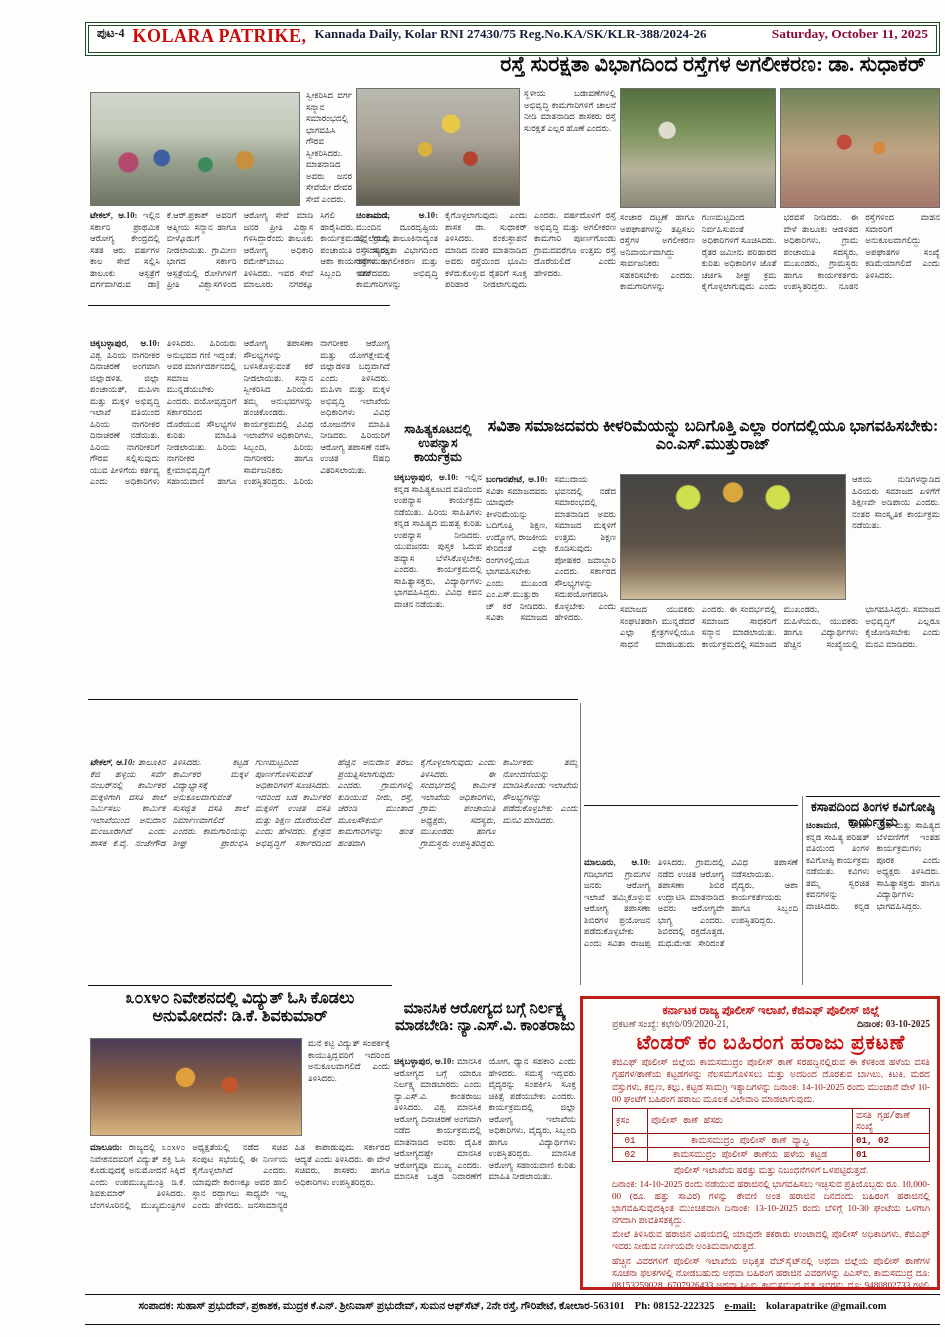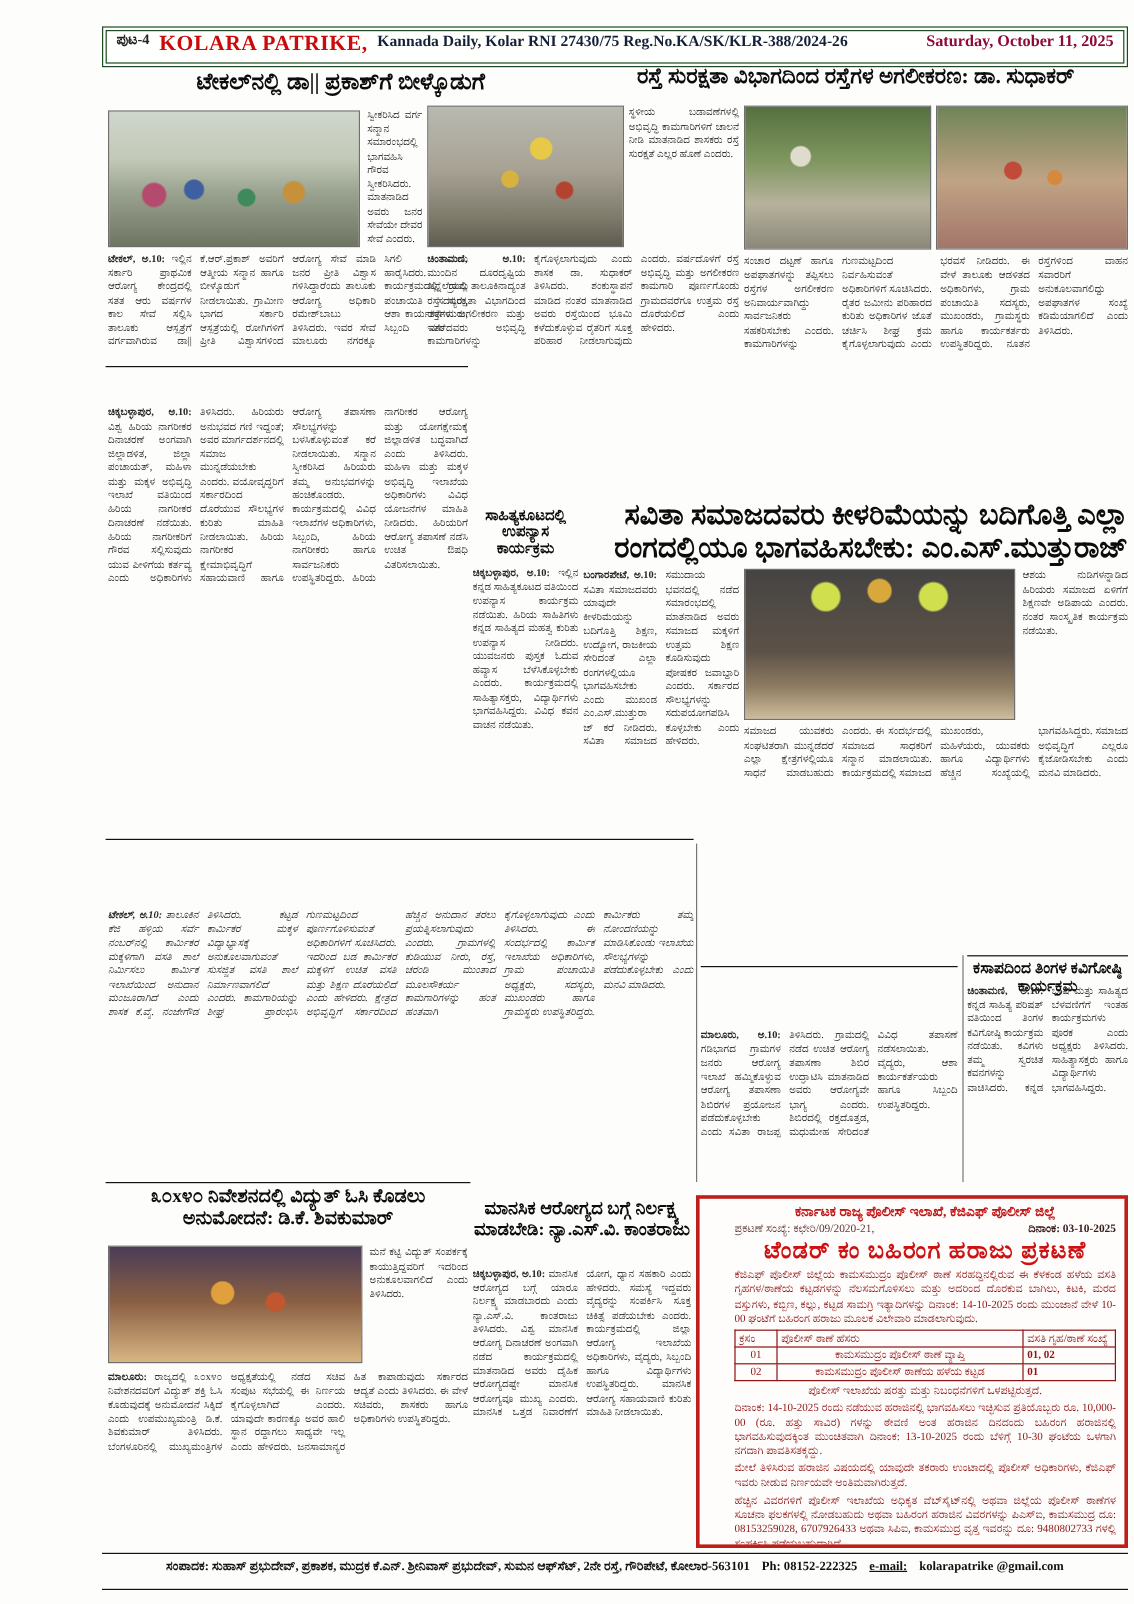--- a/index.html
+++ b/index.html
@@ -56,21 +56,21 @@
   
   .tender{border:3px solid #bf1f1a;background:#fffdfb;box-sizing:border-box;
           padding:5px 7px;color:#8e1313;overflow:hidden;}
   .t-head{color:#c21414;font-weight:bold;font-size:11.5px;text-align:center;line-height:1.15;}
   .t-meta{display:flex;justify-content:space-between;font-size:9.5px;margin-top:2px;color:#5c3a3a;}
   .t-meta b{color:#3a1d1d;}
   .t-title{color:#cc1212;font-weight:bold;font-size:20px;text-align:center;margin:2px 0 3px;
            letter-spacing:1px;line-height:1.05;}
   .t-p{font-size:9.2px;line-height:1.32;text-align:justify;margin:2px 0;color:#8e1313;}
   .t-table{width:100%;border-collapse:collapse;margin:3px 0;}
-  .t-table td,.t-table th{border:1px solid #8e1313;font-size:9.2px;padding:1px 3px;color:#8e1313;}
+  .t-table td,.t-table th{border:1px solid #8e1313;font-size:9.2px;padding:1px 3px;color:#8e1313;font-family:Liberation Mono, monospace;}
   .t-table th{font-weight:normal;text-align:left;}
   .t-sl{width:28px;text-align:center;}
   .t-ct{width:70px;font-weight:bold;font-size:10px;}
   .t-name{text-align:center;}
   .t-note{font-size:9.2px;text-align:center;margin:2px 0;color:#8e1313;}
   .t-sig{text-align:center;font-weight:bold;font-size:11px;margin-top:3px;color:#7a1010;}
   
   .footer{display:flex;justify-content:center;gap:10px;align-items:baseline;
           font-size:10.5px;font-weight:bold;color:#111;white-space:nowrap;overflow:hidden;}
   .footer .em{text-decoration:underline;}
@@ -80,48 +80,47 @@
 
 <div class="page">
 
   <div class="abs masthead" style="left:85px;top:22px;width:855px;height:34px;">
     <span class="mast-page">ಪುಟ-4</span>
     <span class="mast-brand">KOLARA PATRIKE,</span>
     <span class="mast-info">Kannada Daily, Kolar RNI 27430/75 Reg.No.KA/SK/KLR-388/2024-26</span>
     <span class="mast-date">Saturday, October 11, 2025</span>
   </div>
 
-  <div class="abs hl" style="left:88px;top:58px;width:392px;font-size:19px;">ಟೇಕಲ್‌ನಲ್ಲಿ ಡಾ|| ಪ್ರಕಾಶ್‌ಗೆ ಬೀಳ್ಕೊಡುಗೆ</div>
   <div class="abs ph ph-a" style="left:90px;top:92px;width:210px;height:114px;"></div>
   <div class="abs bt c1" style="left:306px;top:90px;width:46px;height:118px;">ಸ್ವೀಕರಿಸಿದ ವರ್ಗ ಸನ್ಮಾನ ಸಮಾರಂಭದಲ್ಲಿ ಭಾಗವಹಿಸಿ ಗೌರವ ಸ್ವೀಕರಿಸಿದರು. ಮಾತನಾಡಿದ ಅವರು ಜನರ ಸೇವೆಯೇ ದೇವರ ಸೇವೆ ಎಂದರು.</div>
   <div class="abs bt c4" style="left:90px;top:210px;width:300px;height:92px;">
     <b class="dl">ಟೇಕಲ್, ಅ.10:</b><span>ಇಲ್ಲಿನ ಸರ್ಕಾರಿ ಪ್ರಾಥಮಿಕ ಆರೋಗ್ಯ ಕೇಂದ್ರದಲ್ಲಿ ಸತತ ಆರು ವರ್ಷಗಳ ಕಾಲ ಸೇವೆ ಸಲ್ಲಿಸಿ ತಾಲೂಕು ಆಸ್ಪತ್ರೆಗೆ ವರ್ಗವಾಗಿರುವ ಡಾ|| ಕೆ.ಆರ್.ಪ್ರಕಾಶ್ ಅವರಿಗೆ ಆತ್ಮೀಯ ಸನ್ಮಾನ ಹಾಗೂ ಬೀಳ್ಕೊಡುಗೆ ನೀಡಲಾಯಿತು. ಗ್ರಾಮೀಣ ಭಾಗದ ಸರ್ಕಾರಿ ಆಸ್ಪತ್ರೆಯಲ್ಲಿ ರೋಗಿಗಳಿಗೆ ಪ್ರೀತಿ ವಿಶ್ವಾಸಗಳಿಂದ ಆರೋಗ್ಯ ಸೇವೆ ಮಾಡಿ ಜನರ ಪ್ರೀತಿ ವಿಶ್ವಾಸ ಗಳಿಸಿದ್ದಾರೆಂದು ತಾಲೂಕು ಆರೋಗ್ಯ ಅಧಿಕಾರಿ ರಮೇಶ್‌ಬಾಬು ತಿಳಿಸಿದರು. ಇವರ ಸೇವೆ ಮಾಲೂರು ನಗರಕ್ಕೂ ಸಿಗಲಿ ಎಂದು ಹಾರೈಸಿದರು. ಕಾರ್ಯಕ್ರಮದಲ್ಲಿ ಗ್ರಾಮ ಪಂಚಾಯಿತಿ ಸದಸ್ಯರು, ಆಶಾ ಕಾರ್ಯಕರ್ತೆಯರು, ಸಿಬ್ಬಂದಿ ವರ್ಗದವರು ಹಾಗೂ ಗ್ರಾಮಸ್ಥರು ಉಪಸ್ಥಿತರಿದ್ದರು.</span>
   </div>
 
-  <div class="abs hl" style="left:486px;top:53px;width:454px;font-size:18px;">ರಸ್ತೆ ಸುರಕ್ಷತಾ ವಿಭಾಗದಿಂದ ರಸ್ತೆಗಳ ಅಗಲೀಕರಣ: ಡಾ. ಸುಧಾಕರ್</div>
+  <div class="abs hl" style="left:486px;top:53px;width:454px;font-size:21px;">ರಸ್ತೆ ಸುರಕ್ಷತಾ ವಿಭಾಗದಿಂದ ರಸ್ತೆಗಳ ಅಗಲೀಕರಣ: ಡಾ. ಸುಧಾಕರ್</div>
   <div class="abs ph ph-b" style="left:356px;top:88px;width:164px;height:118px;"></div>
   <div class="abs bt c1" style="left:524px;top:88px;width:92px;height:120px;">ಸ್ಥಳೀಯ ಬಡಾವಣೆಗಳಲ್ಲಿ ಅಭಿವೃದ್ಧಿ ಕಾಮಗಾರಿಗಳಿಗೆ ಚಾಲನೆ ನೀಡಿ ಮಾತನಾಡಿದ ಶಾಸಕರು ರಸ್ತೆ ಸುರಕ್ಷತೆ ಎಲ್ಲರ ಹೊಣೆ ಎಂದರು.</div>
   <div class="abs ph ph-c" style="left:620px;top:88px;width:156px;height:120px;"></div>
   <div class="abs ph ph-d" style="left:780px;top:88px;width:160px;height:120px;"></div>
   <div class="abs bt c3" style="left:356px;top:210px;width:260px;height:206px;">
     <b class="dl">ಚಿಂತಾಮಣಿ, ಅ.10:</b><span>ಮುಂದಿನ ದೂರದೃಷ್ಟಿಯ ಹಿನ್ನೆಲೆಯಲ್ಲಿ ತಾಲೂಕಿನಾದ್ಯಂತ ರಸ್ತೆ ಸುರಕ್ಷತಾ ವಿಭಾಗದಿಂದ ರಸ್ತೆಗಳ ಅಗಲೀಕರಣ ಮತ್ತು ಇತರೆ ಅಭಿವೃದ್ಧಿ ಕಾಮಗಾರಿಗಳನ್ನು ಕೈಗೊಳ್ಳಲಾಗುವುದು ಎಂದು ಶಾಸಕ ಡಾ. ಸುಧಾಕರ್ ತಿಳಿಸಿದರು. ಶಂಕುಸ್ಥಾಪನೆ ಮಾಡಿದ ನಂತರ ಮಾತನಾಡಿದ ಅವರು ರಸ್ತೆಯಿಂದ ಭೂಮಿ ಕಳೆದುಕೊಳ್ಳುವ ರೈತರಿಗೆ ಸೂಕ್ತ ಪರಿಹಾರ ನೀಡಲಾಗುವುದು ಎಂದರು. ವರ್ಷದೊಳಗೆ ರಸ್ತೆ ಅಭಿವೃದ್ಧಿ ಮತ್ತು ಅಗಲೀಕರಣ ಕಾಮಗಾರಿ ಪೂರ್ಣಗೊಂಡು ಗ್ರಾಮದವರೆಗೂ ಉತ್ತಮ ರಸ್ತೆ ದೊರೆಯಲಿದೆ ಎಂದು ಹೇಳಿದರು.</span>
   </div>
   <div class="abs bt c4" style="left:620px;top:212px;width:320px;height:204px;">ಸಂಚಾರ ದಟ್ಟಣೆ ಹಾಗೂ ಅಪಘಾತಗಳನ್ನು ತಪ್ಪಿಸಲು ರಸ್ತೆಗಳ ಅಗಲೀಕರಣ ಅನಿವಾರ್ಯವಾಗಿದ್ದು ಸಾರ್ವಜನಿಕರು ಸಹಕರಿಸಬೇಕು ಎಂದರು. ಕಾಮಗಾರಿಗಳನ್ನು ಗುಣಮಟ್ಟದಿಂದ ನಿರ್ವಹಿಸುವಂತೆ ಅಧಿಕಾರಿಗಳಿಗೆ ಸೂಚಿಸಿದರು. ರೈತರ ಜಮೀನು ಪರಿಹಾರದ ಕುರಿತು ಅಧಿಕಾರಿಗಳ ಜೊತೆ ಚರ್ಚಿಸಿ ಶೀಘ್ರ ಕ್ರಮ ಕೈಗೊಳ್ಳಲಾಗುವುದು ಎಂದು ಭರವಸೆ ನೀಡಿದರು. ಈ ವೇಳೆ ತಾಲೂಕು ಆಡಳಿತದ ಅಧಿಕಾರಿಗಳು, ಗ್ರಾಮ ಪಂಚಾಯಿತಿ ಸದಸ್ಯರು, ಮುಖಂಡರು, ಗ್ರಾಮಸ್ಥರು ಹಾಗೂ ಕಾರ್ಯಕರ್ತರು ಉಪಸ್ಥಿತರಿದ್ದರು. ನೂತನ ರಸ್ತೆಗಳಿಂದ ವಾಹನ ಸವಾರರಿಗೆ ಅನುಕೂಲವಾಗಲಿದ್ದು ಅಪಘಾತಗಳ ಸಂಖ್ಯೆ ಕಡಿಮೆಯಾಗಲಿದೆ ಎಂದು ತಿಳಿಸಿದರು.</div>
 
   <div class="abs hrule" style="left:88px;top:305px;width:302px;"></div>
   <div class="abs bt c4" style="left:90px;top:338px;width:300px;height:358px;">
     <b class="dl">ಚಿಕ್ಕಬಳ್ಳಾಪುರ, ಅ.10:</b><span>ವಿಶ್ವ ಹಿರಿಯ ನಾಗರೀಕರ ದಿನಾಚರಣೆ ಅಂಗವಾಗಿ ಜಿಲ್ಲಾಡಳಿತ, ಜಿಲ್ಲಾ ಪಂಚಾಯತ್, ಮಹಿಳಾ ಮತ್ತು ಮಕ್ಕಳ ಅಭಿವೃದ್ಧಿ ಇಲಾಖೆ ವತಿಯಿಂದ ಹಿರಿಯ ನಾಗರೀಕರ ದಿನಾಚರಣೆ ನಡೆಯಿತು. ಹಿರಿಯ ನಾಗರೀಕರಿಗೆ ಗೌರವ ಸಲ್ಲಿಸುವುದು ಯುವ ಪೀಳಿಗೆಯ ಕರ್ತವ್ಯ ಎಂದು ಅಧಿಕಾರಿಗಳು ತಿಳಿಸಿದರು. ಹಿರಿಯರು ಅನುಭವದ ಗಣಿ ಇದ್ದಂತೆ; ಅವರ ಮಾರ್ಗದರ್ಶನದಲ್ಲಿ ಸಮಾಜ ಮುನ್ನಡೆಯಬೇಕು ಎಂದರು. ವಯೋವೃದ್ಧರಿಗೆ ಸರ್ಕಾರದಿಂದ ದೊರೆಯುವ ಸೌಲಭ್ಯಗಳ ಕುರಿತು ಮಾಹಿತಿ ನೀಡಲಾಯಿತು. ಹಿರಿಯ ನಾಗರೀಕರ ಕ್ಷೇಮಾಭಿವೃದ್ಧಿಗೆ ಸಹಾಯವಾಣಿ ಹಾಗೂ ಆರೋಗ್ಯ ತಪಾಸಣಾ ಸೌಲಭ್ಯಗಳನ್ನು ಬಳಸಿಕೊಳ್ಳುವಂತೆ ಕರೆ ನೀಡಲಾಯಿತು. ಸನ್ಮಾನ ಸ್ವೀಕರಿಸಿದ ಹಿರಿಯರು ತಮ್ಮ ಅನುಭವಗಳನ್ನು ಹಂಚಿಕೊಂಡರು. ಕಾರ್ಯಕ್ರಮದಲ್ಲಿ ವಿವಿಧ ಇಲಾಖೆಗಳ ಅಧಿಕಾರಿಗಳು, ಸಿಬ್ಬಂದಿ, ಹಿರಿಯ ನಾಗರೀಕರು ಹಾಗೂ ಸಾರ್ವಜನಿಕರು ಉಪಸ್ಥಿತರಿದ್ದರು. ಹಿರಿಯ ನಾಗರೀಕರ ಆರೋಗ್ಯ ಮತ್ತು ಯೋಗಕ್ಷೇಮಕ್ಕೆ ಜಿಲ್ಲಾಡಳಿತ ಬದ್ಧವಾಗಿದೆ ಎಂದು ತಿಳಿಸಿದರು. ಮಹಿಳಾ ಮತ್ತು ಮಕ್ಕಳ ಅಭಿವೃದ್ಧಿ ಇಲಾಖೆಯ ಅಧಿಕಾರಿಗಳು ವಿವಿಧ ಯೋಜನೆಗಳ ಮಾಹಿತಿ ನೀಡಿದರು. ಹಿರಿಯರಿಗೆ ಆರೋಗ್ಯ ತಪಾಸಣೆ ನಡೆಸಿ ಉಚಿತ ಔಷಧಿ ವಿತರಿಸಲಾಯಿತು.</span>
   </div>
 
   <div class="abs hl" style="left:394px;top:422px;width:88px;font-size:12.5px;">ಸಾಹಿತ್ಯಕೂಟದಲ್ಲಿ ಉಪನ್ಯಾಸ ಕಾರ್ಯಕ್ರಮ</div>
   <div class="abs bt c1" style="left:394px;top:472px;width:88px;height:224px;">
     <b class="dl">ಚಿಕ್ಕಬಳ್ಳಾಪುರ, ಅ.10:</b><span>ಇಲ್ಲಿನ ಕನ್ನಡ ಸಾಹಿತ್ಯಕೂಟದ ವತಿಯಿಂದ ಉಪನ್ಯಾಸ ಕಾರ್ಯಕ್ರಮ ನಡೆಯಿತು. ಹಿರಿಯ ಸಾಹಿತಿಗಳು ಕನ್ನಡ ಸಾಹಿತ್ಯದ ಮಹತ್ವ ಕುರಿತು ಉಪನ್ಯಾಸ ನೀಡಿದರು. ಯುವಜನರು ಪುಸ್ತಕ ಓದುವ ಹವ್ಯಾಸ ಬೆಳೆಸಿಕೊಳ್ಳಬೇಕು ಎಂದರು. ಕಾರ್ಯಕ್ರಮದಲ್ಲಿ ಸಾಹಿತ್ಯಾಸಕ್ತರು, ವಿದ್ಯಾರ್ಥಿಗಳು ಭಾಗವಹಿಸಿದ್ದರು. ವಿವಿಧ ಕವನ ವಾಚನ ನಡೆಯಿತು.</span>
   </div>
 
-  <div class="abs hl" style="left:486px;top:417px;width:454px;font-size:24px;text-align:right;">ಸವಿತಾ ಸಮಾಜದವರು ಕೀಳರಿಮೆಯನ್ನು ಬದಿಗೊತ್ತಿ ಎಲ್ಲಾ ರಂಗದಲ್ಲಿಯೂ ಭಾಗವಹಿಸಬೇಕು: ಎಂ.ಎಸ್.ಮುತ್ತುರಾಜ್</div>
+  <div class="abs hl" style="left:486px;top:417px;width:454px;font-size:16px;">ಸವಿತಾ ಸಮಾಜದವರು ಕೀಳರಿಮೆಯನ್ನು ಬದಿಗೊತ್ತಿ ಎಲ್ಲಾ ರಂಗದಲ್ಲಿಯೂ ಭಾಗವಹಿಸಬೇಕು: ಎಂ.ಎಸ್.ಮುತ್ತುರಾಜ್</div>
   <div class="abs ph ph-e" style="left:620px;top:474px;width:226px;height:126px;"></div>
   <div class="abs bt c1" style="left:852px;top:474px;width:88px;height:126px;">ಆಶಯ ನುಡಿಗಳನ್ನಾಡಿದ ಹಿರಿಯರು ಸಮಾಜದ ಏಳಿಗೆಗೆ ಶಿಕ್ಷಣವೇ ಅಡಿಪಾಯ ಎಂದರು. ನಂತರ ಸಾಂಸ್ಕೃತಿಕ ಕಾರ್ಯಕ್ರಮ ನಡೆಯಿತು.</div>
   <div class="abs bt c2" style="left:486px;top:474px;width:130px;height:320px;">
     <b class="dl">ಬಂಗಾರಪೇಟೆ, ಅ.10:</b><span>ಸವಿತಾ ಸಮಾಜದವರು ಯಾವುದೇ ಕೀಳರಿಮೆಯನ್ನು ಬದಿಗೊತ್ತಿ ಶಿಕ್ಷಣ, ಉದ್ಯೋಗ, ರಾಜಕೀಯ ಸೇರಿದಂತೆ ಎಲ್ಲಾ ರಂಗಗಳಲ್ಲಿಯೂ ಭಾಗವಹಿಸಬೇಕು ಎಂದು ಮುಖಂಡ ಎಂ.ಎಸ್.ಮುತ್ತುರಾಜ್ ಕರೆ ನೀಡಿದರು. ಸವಿತಾ ಸಮಾಜದ ಸಮುದಾಯ ಭವನದಲ್ಲಿ ನಡೆದ ಸಮಾರಂಭದಲ್ಲಿ ಮಾತನಾಡಿದ ಅವರು ಸಮಾಜದ ಮಕ್ಕಳಿಗೆ ಉತ್ತಮ ಶಿಕ್ಷಣ ಕೊಡಿಸುವುದು ಪೋಷಕರ ಜವಾಬ್ದಾರಿ ಎಂದರು. ಸರ್ಕಾರದ ಸೌಲಭ್ಯಗಳನ್ನು ಸದುಪಯೋಗಪಡಿಸಿಕೊಳ್ಳಬೇಕು ಎಂದು ಹೇಳಿದರು.</span>
   </div>
   <div class="abs bt c4" style="left:620px;top:604px;width:320px;height:190px;">ಸಮಾಜದ ಯುವಕರು ಸಂಘಟಿತರಾಗಿ ಮುನ್ನಡೆದರೆ ಎಲ್ಲಾ ಕ್ಷೇತ್ರಗಳಲ್ಲಿಯೂ ಸಾಧನೆ ಮಾಡಬಹುದು ಎಂದರು. ಈ ಸಂದರ್ಭದಲ್ಲಿ ಸಮಾಜದ ಸಾಧಕರಿಗೆ ಸನ್ಮಾನ ಮಾಡಲಾಯಿತು. ಕಾರ್ಯಕ್ರಮದಲ್ಲಿ ಸಮಾಜದ ಮುಖಂಡರು, ಮಹಿಳೆಯರು, ಯುವಕರು ಹಾಗೂ ವಿದ್ಯಾರ್ಥಿಗಳು ಹೆಚ್ಚಿನ ಸಂಖ್ಯೆಯಲ್ಲಿ ಭಾಗವಹಿಸಿದ್ದರು. ಸಮಾಜದ ಅಭಿವೃದ್ಧಿಗೆ ಎಲ್ಲರೂ ಕೈಜೋಡಿಸಬೇಕು ಎಂದು ಮನವಿ ಮಾಡಿದರು.</div>
 
   <div class="abs hrule" style="left:88px;top:699px;width:490px;"></div>
   <div class="abs bt c6" style="left:90px;top:757px;width:488px;height:226px;font-style:italic;">
     <b class="dl">ಟೇಕಲ್, ಅ.10:</b><span>ತಾಲೂಕಿನ ಕೆಜಿ ಹಳ್ಳಿಯ ಸರ್ವೆ ನಂಬರ್‌ನಲ್ಲಿ ಕಾರ್ಮಿಕರ ಮಕ್ಕಳಿಗಾಗಿ ವಸತಿ ಶಾಲೆ ನಿರ್ಮಿಸಲು ಕಾರ್ಮಿಕ ಇಲಾಖೆಯಿಂದ ಅನುದಾನ ಮಂಜೂರಾಗಿದೆ ಎಂದು ಶಾಸಕ ಕೆ.ವೈ. ನಂಜೇಗೌಡ ತಿಳಿಸಿದರು. ಕಟ್ಟಡ ಕಾರ್ಮಿಕರ ಮಕ್ಕಳ ವಿದ್ಯಾಭ್ಯಾಸಕ್ಕೆ ಅನುಕೂಲವಾಗುವಂತೆ ಸುಸಜ್ಜಿತ ವಸತಿ ಶಾಲೆ ನಿರ್ಮಾಣವಾಗಲಿದೆ ಎಂದರು. ಕಾಮಗಾರಿಯನ್ನು ಶೀಘ್ರ ಪ್ರಾರಂಭಿಸಿ ಗುಣಮಟ್ಟದಿಂದ ಪೂರ್ಣಗೊಳಿಸುವಂತೆ ಅಧಿಕಾರಿಗಳಿಗೆ ಸೂಚಿಸಿದರು. ಇದರಿಂದ ಬಡ ಕಾರ್ಮಿಕರ ಮಕ್ಕಳಿಗೆ ಉಚಿತ ವಸತಿ ಮತ್ತು ಶಿಕ್ಷಣ ದೊರೆಯಲಿದೆ ಎಂದು ಹೇಳಿದರು. ಕ್ಷೇತ್ರದ ಅಭಿವೃದ್ಧಿಗೆ ಸರ್ಕಾರದಿಂದ ಹೆಚ್ಚಿನ ಅನುದಾನ ತರಲು ಪ್ರಯತ್ನಿಸಲಾಗುವುದು ಎಂದರು. ಗ್ರಾಮಗಳಲ್ಲಿ ಕುಡಿಯುವ ನೀರು, ರಸ್ತೆ, ಚರಂಡಿ ಮುಂತಾದ ಮೂಲಸೌಕರ್ಯ ಕಾಮಗಾರಿಗಳನ್ನು ಹಂತ ಹಂತವಾಗಿ ಕೈಗೊಳ್ಳಲಾಗುವುದು ಎಂದು ತಿಳಿಸಿದರು. ಈ ಸಂದರ್ಭದಲ್ಲಿ ಕಾರ್ಮಿಕ ಇಲಾಖೆಯ ಅಧಿಕಾರಿಗಳು, ಗ್ರಾಮ ಪಂಚಾಯಿತಿ ಅಧ್ಯಕ್ಷರು, ಸದಸ್ಯರು, ಮುಖಂಡರು ಹಾಗೂ ಗ್ರಾಮಸ್ಥರು ಉಪಸ್ಥಿತರಿದ್ದರು. ಕಾರ್ಮಿಕರು ತಮ್ಮ ನೋಂದಣಿಯನ್ನು ಮಾಡಿಸಿಕೊಂಡು ಇಲಾಖೆಯ ಸೌಲಭ್ಯಗಳನ್ನು ಪಡೆದುಕೊಳ್ಳಬೇಕು ಎಂದು ಮನವಿ ಮಾಡಿದರು.</span>

